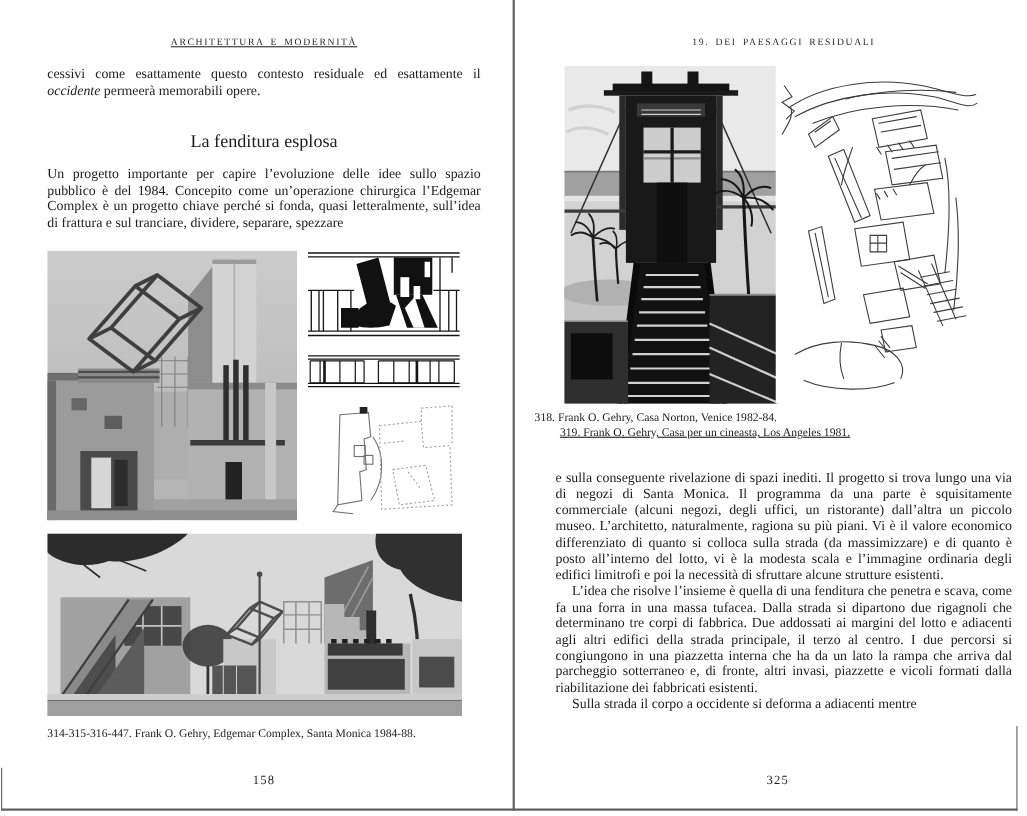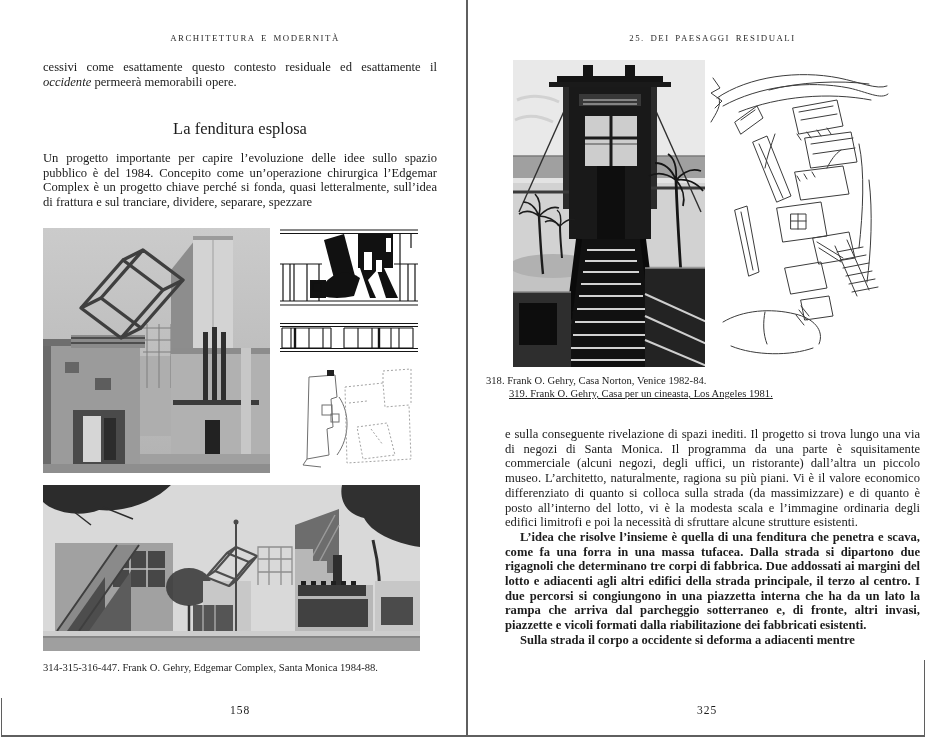--- a/index.html
+++ b/index.html
@@ -17,31 +17,31 @@
     font-size: 8.8px; letter-spacing: 1.5px; word-spacing: 2px;
     text-align: center; color: #2b2b2b; white-space: nowrap;
   }
   .body-text {
     font-size: 12.6px; line-height: 14.7px;
     text-align: justify; hyphens: auto;
   }
   .section-title { font-size: 16.5px; text-align: center; }
   .caption { font-size: 10.6px; line-height: 13.2px; }
   .pagenum { font-size: 11.5px; letter-spacing: 1px; text-align: center; }
-  .indent { text-indent: 15px; font-weight: bold; }
+  .indent { text-indent: 15px; }
   .fig { position: absolute; }
   .fig svg { display: block; width: 100%; height: 100%; }
   .edge { position: absolute; background: var(--edge-color, #5f5f5f); }
 </style>
 </head>
 <body>
 
 <div class="spread">
 
-  <div class="abs runhead" style="left:58px; top:33px; width:394px;">ARCHITETTURA E MODERNITÀ</div>
+  <div class="abs runhead" style="left:43px; top:33px; width:394px;text-decoration:underline;">ARCHITETTURA E MODERNITÀ</div>
 
   <p class="abs body-text" style="left:43px; top:60px; width:394px;"><span>cessivi come esattamente questo contesto residuale ed esattamente il</span>
     <i>occidente</i>
     <span>permeerà memorabili opere.</span></p>
 
   <h2 class="abs section-title" style="left:43px; top:119px; width:394px; font-weight:normal;">La fenditura esplosa</h2>
 
   <p class="abs body-text" style="left:43px; top:151px; width:394px;">Un progetto importante per capire l’evoluzione delle idee sullo spazio pubblico è del 1984. Concepito come un’operazione chirurgica l’Edgemar Complex è un progetto chiave perché si fonda, quasi letteralmente, sull’idea di frattura e sul tranciare, dividere, separare, spezzare</p>
 
   <div class="fig" style="left:43px; top:228px; width:227px; height:245px;">
@@ -201,21 +201,21 @@
       <rect x="0" y="146" width="377" height="6" fill="#cdcdcd"></rect>
       <line x1="0" y1="152" x2="377" y2="152" stroke="#6b6b6b" stroke-width="1.5"></line>
       <rect x="0" y="153" width="377" height="13" fill="#9f9f9f"></rect>
     </svg>
   </div>
 
   <p class="abs caption" style="left:43px; top:661px; width:394px;">314-315-316-447.  Frank O. Gehry, Edgemar Complex, Santa Monica 1984-88.</p>
 
   <div class="abs pagenum" style="left:43px; top:704px; width:394px;">158</div>
 
-  <div class="abs runhead" style="left:505px; top:33px; width:415px;">25. DEI PAESAGGI RESIDUALI</div>
+  <div class="abs runhead" style="left:505px; top:33px; width:415px;">19. DEI PAESAGGI RESIDUALI</div>
 
   <div class="fig" style="left:513px; top:60px; width:194px; height:307px;">
     <svg viewBox="0 0 194 307" preserveAspectRatio="none">
       <rect width="194" height="307" fill="#e9e9e9"></rect>
       <g stroke="#d2d2d2" stroke-width="3" fill="none">
         <path d="M4,40 C18,34 34,36 46,42 M2,60 C14,54 28,56 40,62"></path>
       </g>
       <rect y="96" width="194" height="24" fill="#a0a0a0"></rect>
       <line x1="0" y1="96" x2="194" y2="96" stroke="#7b7b7b" stroke-width="1.5"></line>
       <rect y="118" width="194" height="5" fill="#e3e3e3"></rect>

